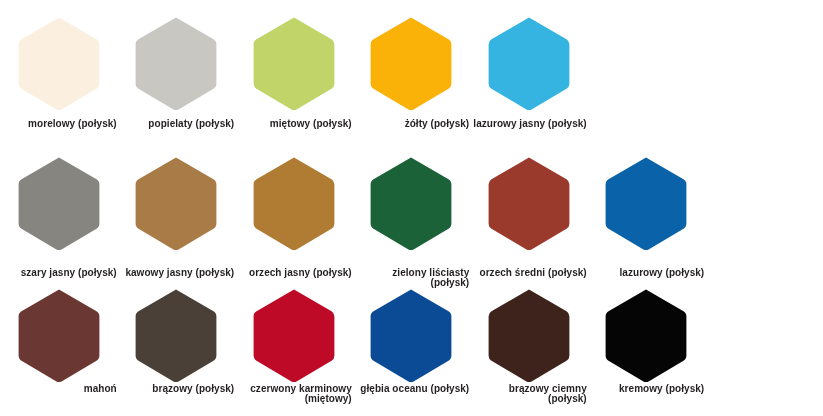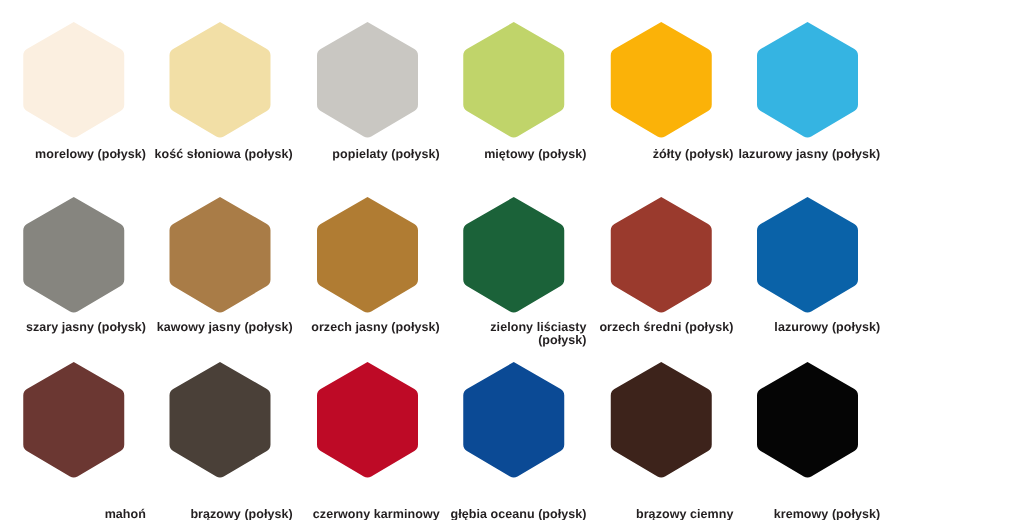--- a/index.html
+++ b/index.html
@@ -59,47 +59,39 @@
     margin-top: 7px;
     font-size: 10px;
     font-weight: bold;
     color: #231f20;
     text-align: right;
     line-height: 9.5px;
     letter-spacing: 0.05px;
     width: 116px;
     white-space: pre-line;
   }
-  .swatch-row.row-2 .swatch-label { margin-top: 6px; }
-  .swatch-row.row-3 .swatch-label { margin-top: 23px; }
+  .swatch-row.row-2 .swatch-label { margin-top: 16px; }
+  .swatch-row.row-3 .swatch-label { margin-top: 0; }
 </style>
 </head>
 <body>
 
 <div class="palette">
   <div class="swatch-row row-1">
       <div class="swatch-cell">
         <div class="hex-wrap">
           <svg viewBox="0 0 84 96" xmlns="http://www.w3.org/2000/svg">
             <path d="M42 1.6 L79.5 23.2 A6 6 0 0 1 82.4 28.4 L82.4 67.6 A6 6 0 0 1 79.5 72.8 L45 93.2 A6 6 0 0 1 39 93.2 L4.5 72.8 A6 6 0 0 1 1.6 67.6 L1.6 28.4 A6 6 0 0 1 4.5 23.2 Z" fill="#FBEFE0"></path>
           </svg>
         </div>
         <div class="swatch-label">morelowy (połysk)</div>
       </div>
       <div class="swatch-cell">
         <div class="hex-wrap">
           <svg viewBox="0 0 84 96" xmlns="http://www.w3.org/2000/svg">
-            <path d="M42 1.6 L79.5 23.2 A6 6 0 0 1 82.4 28.4 L82.4 67.6 A6 6 0 0 1 79.5 72.8 L45 93.2 A6 6 0 0 1 39 93.2 L4.5 72.8 A6 6 0 0 1 1.6 67.6 L1.6 28.4 A6 6 0 0 1 4.5 23.2 Z" fill="#F2DFA6"></path>
-          </svg>
-        </div>
-        <div class="swatch-label">kość słoniowa (połysk)</div>
-      </div>
-      <div class="swatch-cell">
-        <div class="hex-wrap">
-          <svg viewBox="0 0 84 96" xmlns="http://www.w3.org/2000/svg">
             <path d="M42 1.6 L79.5 23.2 A6 6 0 0 1 82.4 28.4 L82.4 67.6 A6 6 0 0 1 79.5 72.8 L45 93.2 A6 6 0 0 1 39 93.2 L4.5 72.8 A6 6 0 0 1 1.6 67.6 L1.6 28.4 A6 6 0 0 1 4.5 23.2 Z" fill="#C9C7C2"></path>
           </svg>
         </div>
         <div class="swatch-label">popielaty (połysk)</div>
       </div>
       <div class="swatch-cell">
         <div class="hex-wrap">
           <svg viewBox="0 0 84 96" xmlns="http://www.w3.org/2000/svg">
             <path d="M42 1.6 L79.5 23.2 A6 6 0 0 1 82.4 28.4 L82.4 67.6 A6 6 0 0 1 79.5 72.8 L45 93.2 A6 6 0 0 1 39 93.2 L4.5 72.8 A6 6 0 0 1 1.6 67.6 L1.6 28.4 A6 6 0 0 1 4.5 23.2 Z" fill="#C0D46A"></path>
           </svg>

